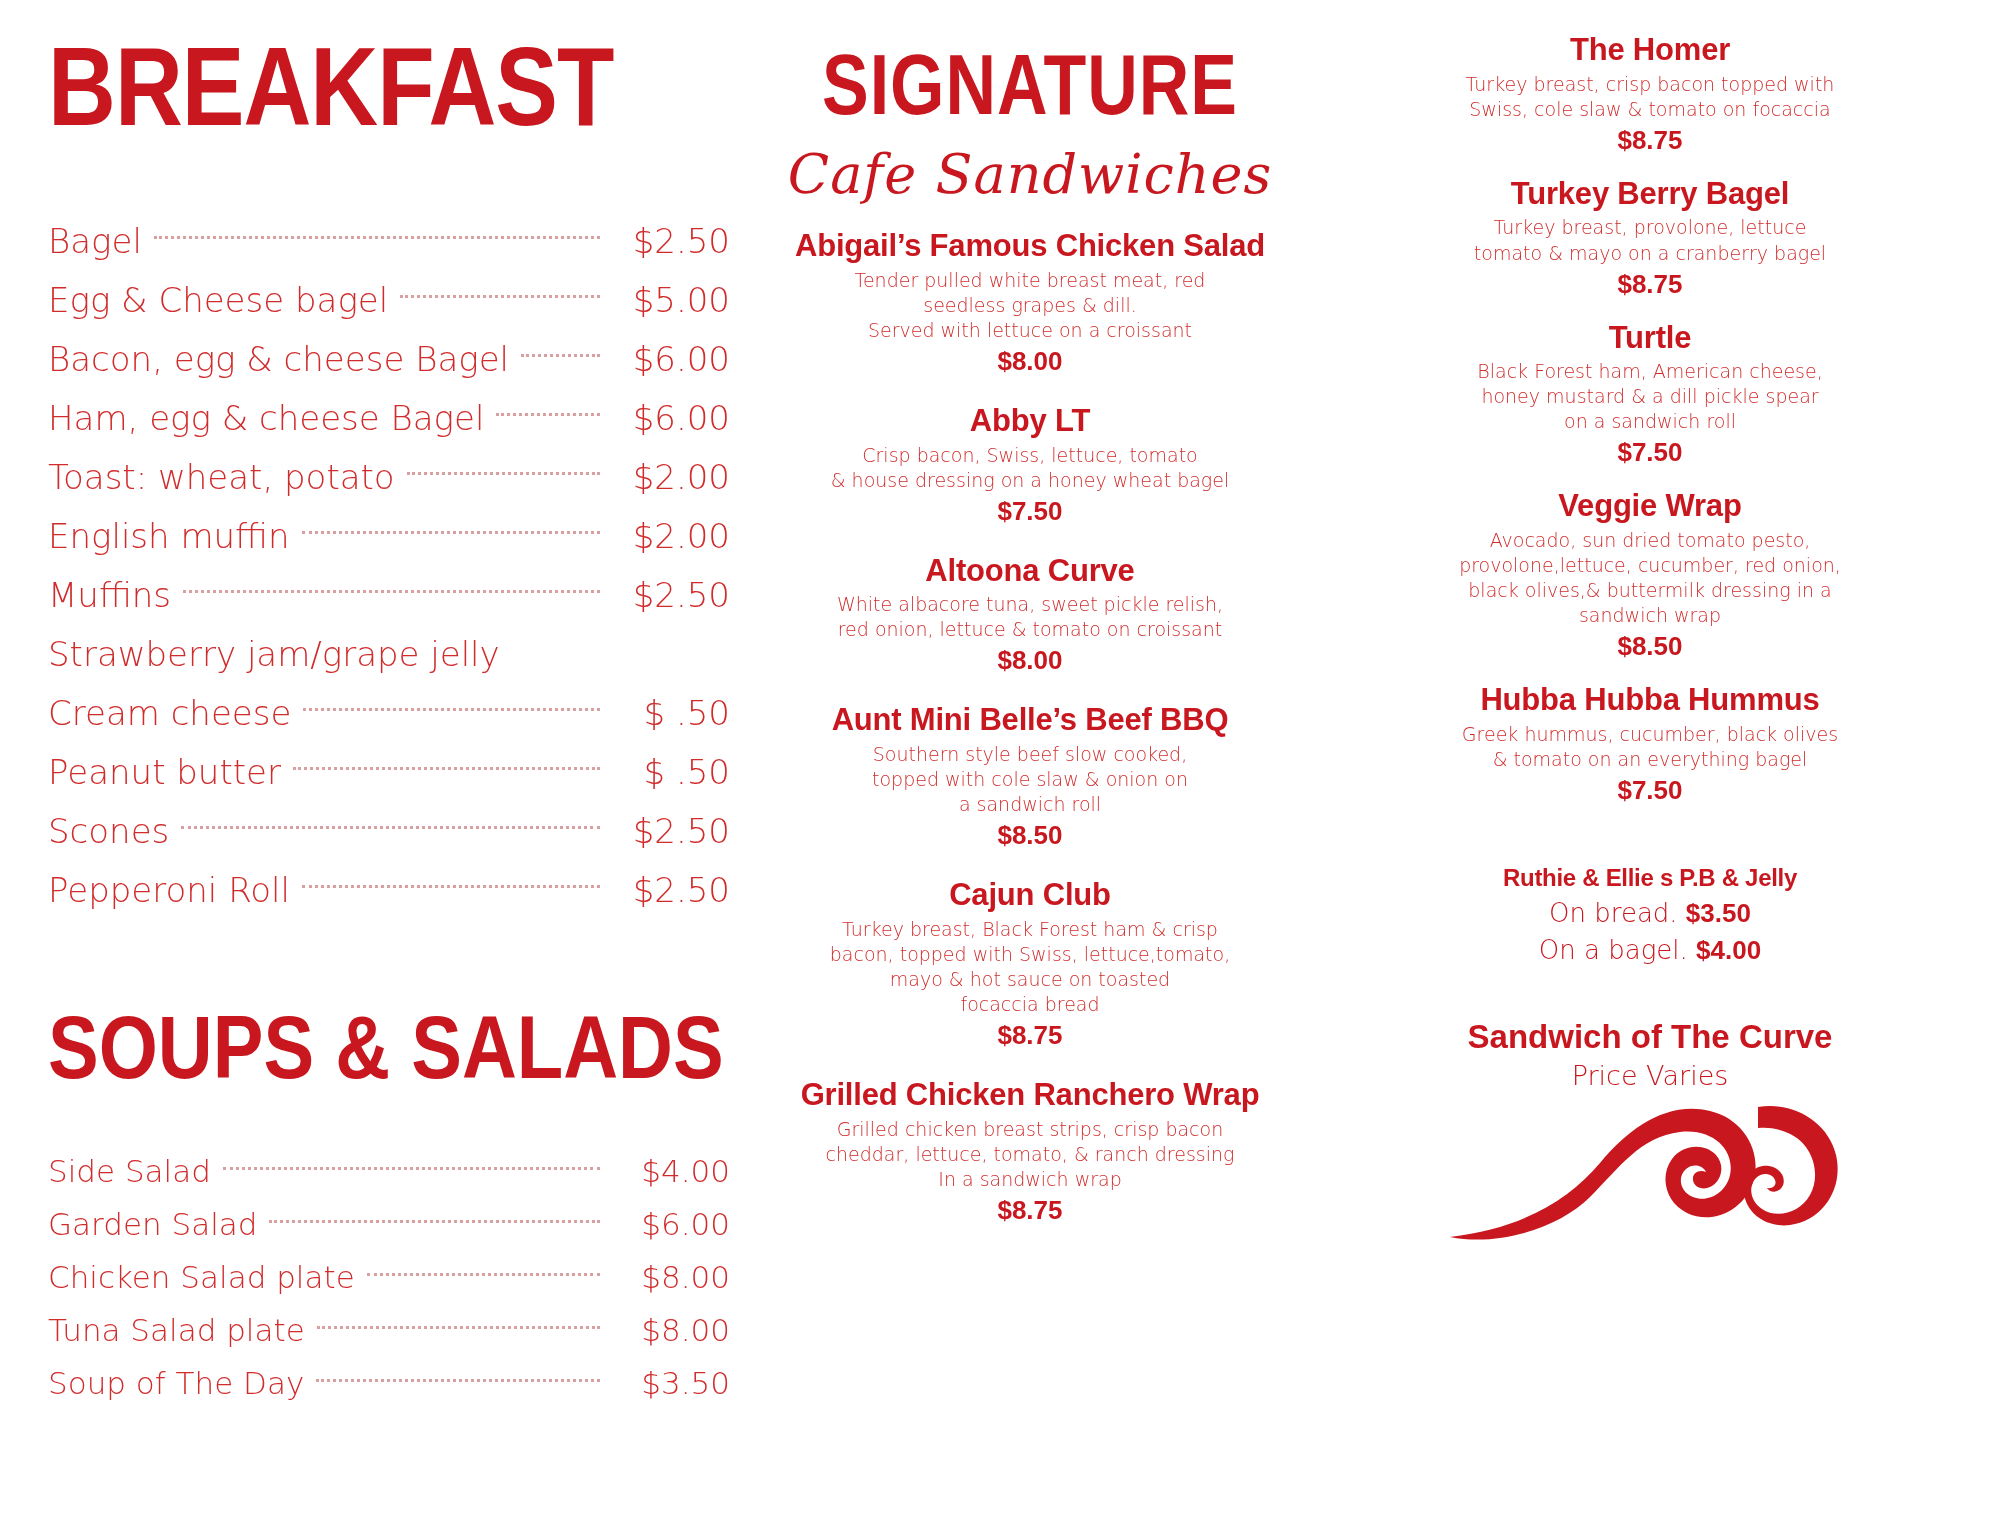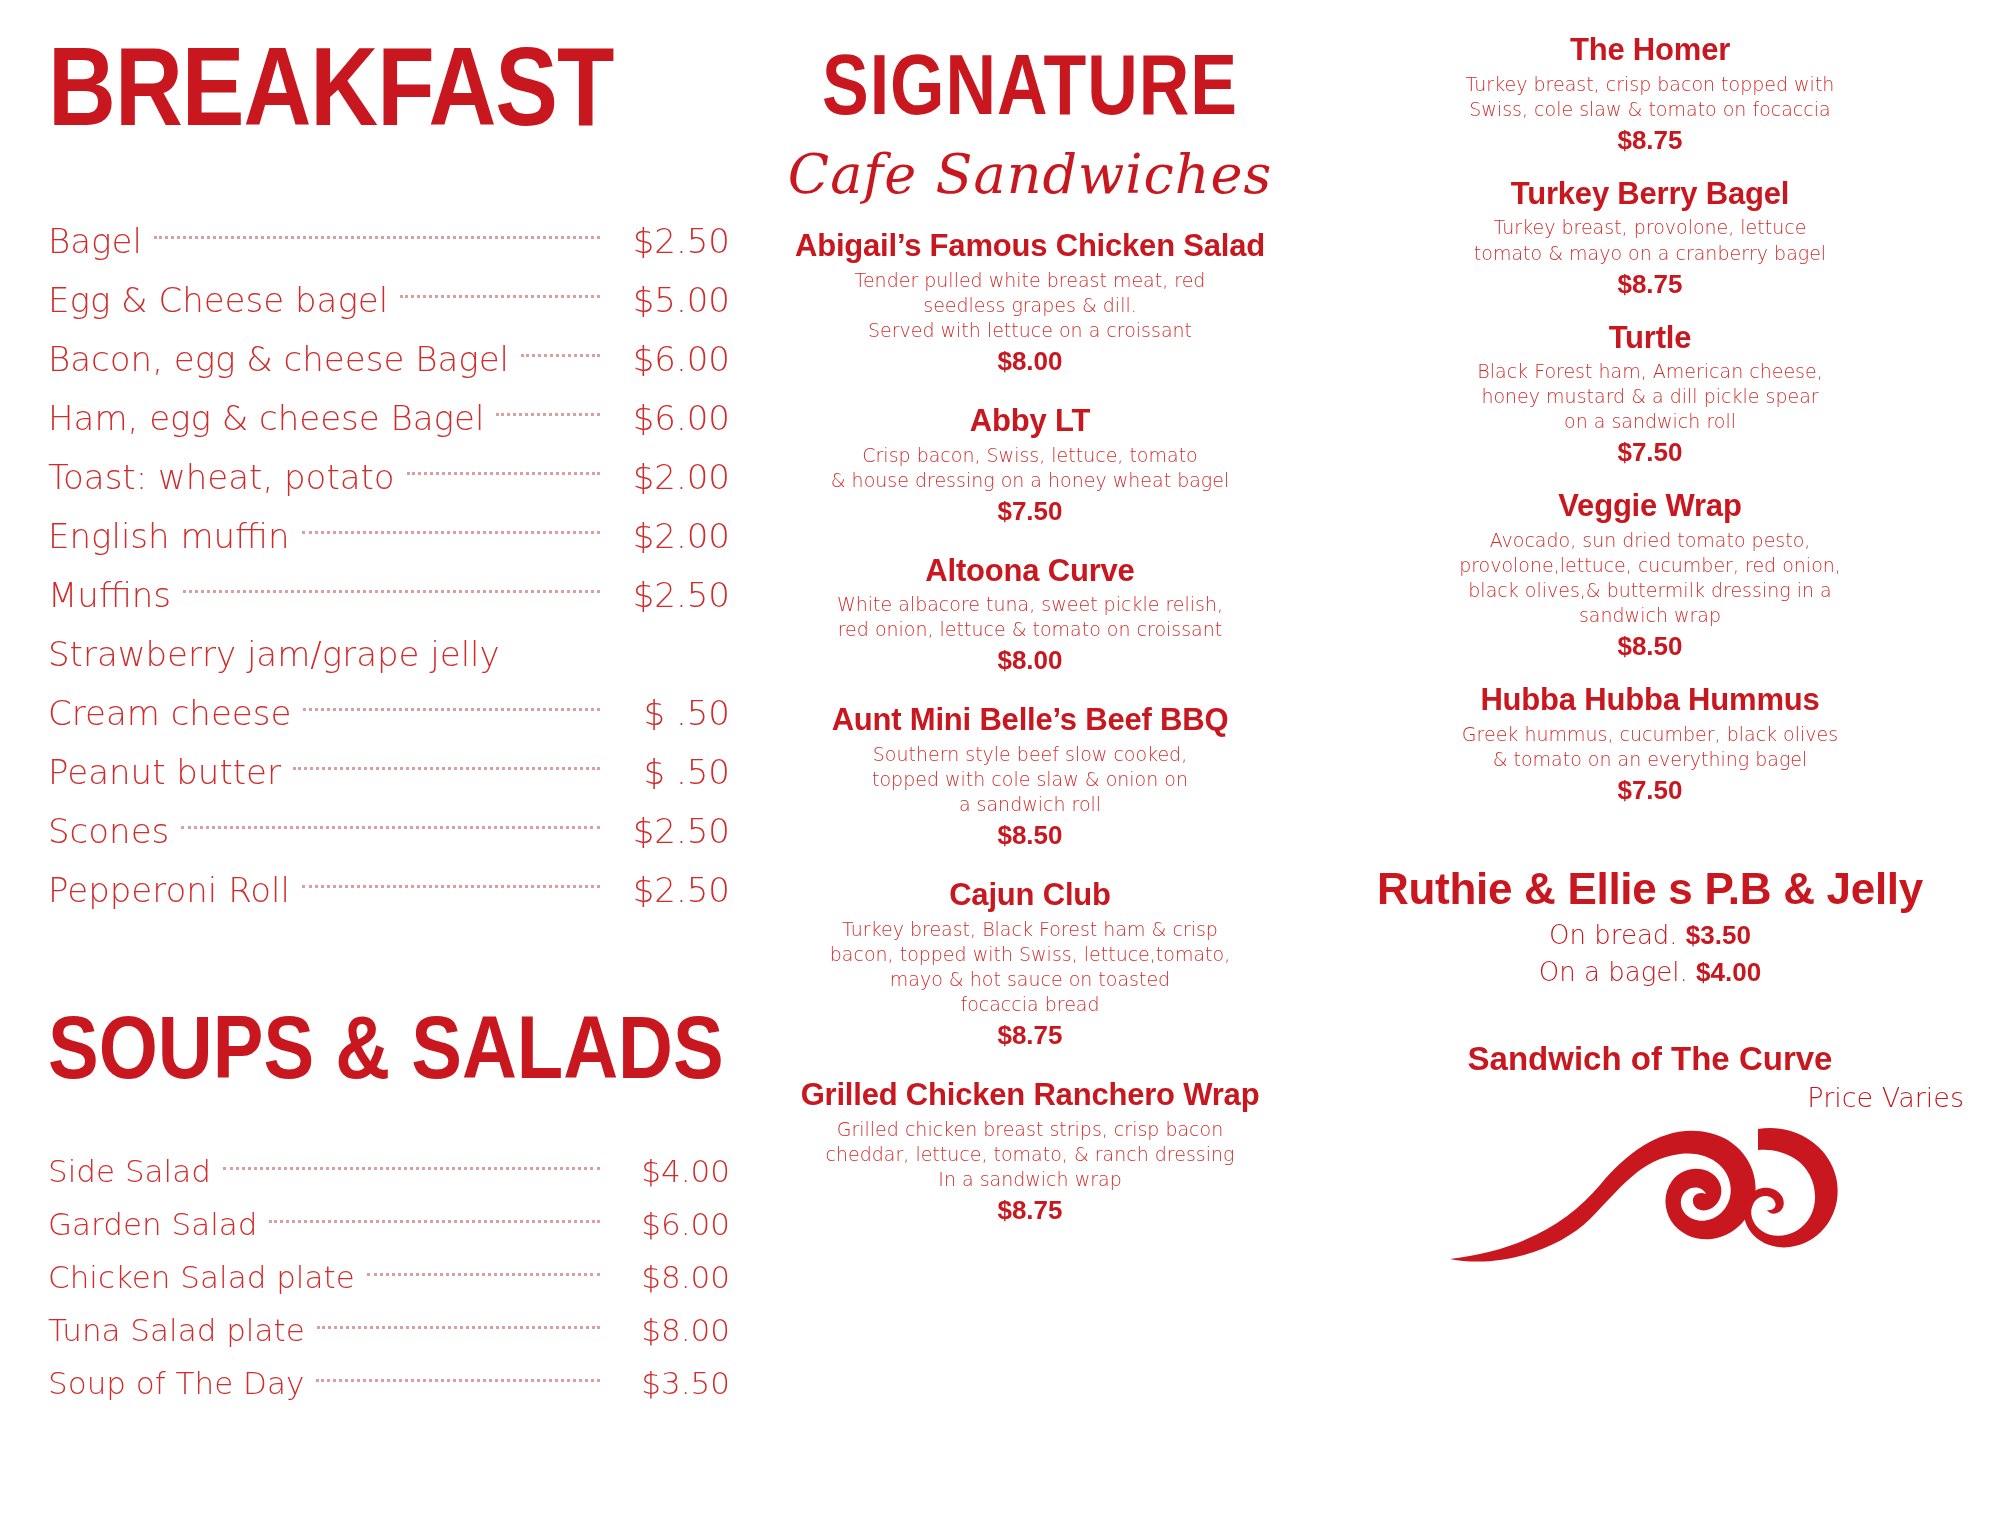--- a/index.html
+++ b/index.html
@@ -139,41 +139,40 @@
     padding: 0 6px;
     box-sizing: border-box;
   }
   .col-right .item { margin-top: 20px; }
   .col-right .item:first-child { margin-top: 8px; }
 
   .pbj { margin-top: 58px; }
   .pbj-name {
     font-family: "Liberation Sans", sans-serif;
     font-weight: bold;
-    font-size: 44px;
+    font-size: 24px;
     letter-spacing: -0.3px;
   }
   .pbj-line {
     font-size: 26px;
     font-weight: 300;
     margin-top: 6px;
   }
   .pbj-line b { font-family: "Liberation Sans", sans-serif; font-weight: bold; }
 
   .sotw { margin-top: 52px; }
   .sotw-name {
     font-family: "Liberation Sans", sans-serif;
     font-weight: bold;
     font-size: 33px;
   }
   .sotw-sub {
     font-size: 27px;
     font-weight: 300;
     margin-top: 4px;
-    text-align: right;
   }
   .swirl {
     margin-top: 6px;
     display: flex;
     justify-content: center;
   }
 </style>
 </head>
 <body>
 

